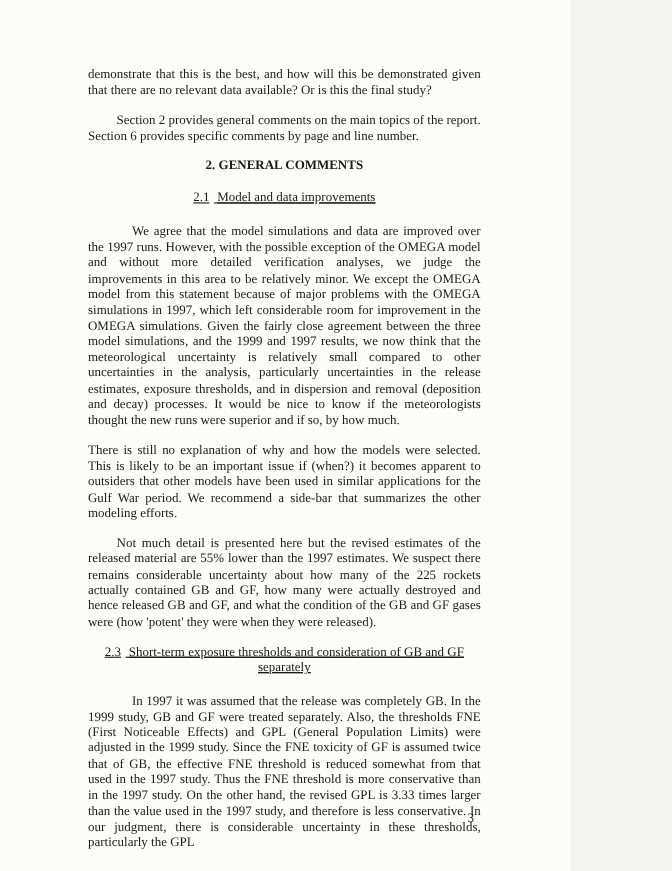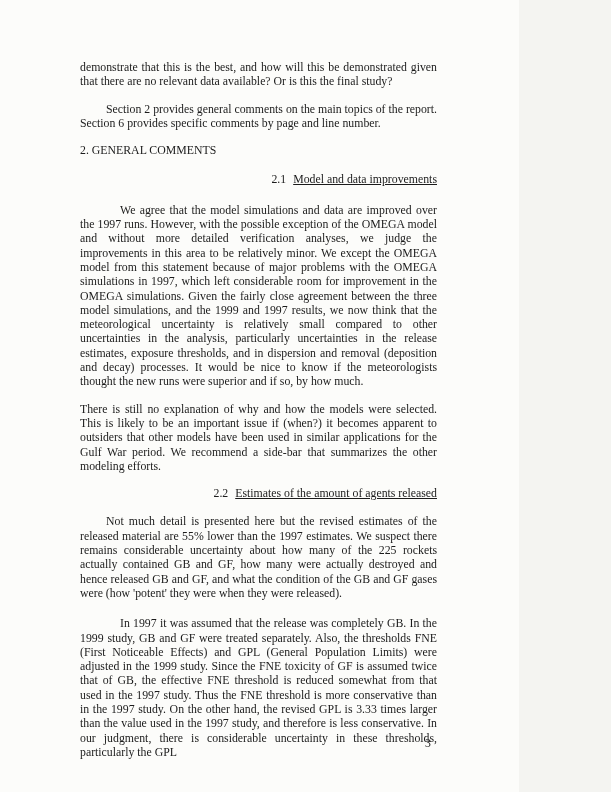--- a/index.html
+++ b/index.html
@@ -23,26 +23,27 @@
     overflow: hidden;
   }
   p {
     margin: 0 0 13px 0;
     text-align: justify;
   }
   .ind-md { text-indent: 26px; }
   .ind-lg { text-indent: 40px; margin-top: 16px; }
   .h-general {
     margin: 10px 0 15px 0;
-    font-weight: 400;
-    text-align: left;
+    font-weight: 700;
+    text-align: center;
   }
   .subhead {
     margin: 6px 0 14px 0;
-    text-align: right;
+    text-align: center;
+    text-decoration: underline;
   }
   .subhead .num { padding-right: 4px; }
   .underline { text-decoration: underline; }
   .page-number {
     position: absolute;
     top: 736px;
     right: 88px;
     font-size: 11.8px;
   }
 </style>
@@ -59,25 +60,25 @@
 
   <p class="subhead">
     <span class="num">2.1</span>
     <span class="underline">Model and data improvements</span>
   </p>
 
   <p class="ind-lg">We agree that the model simulations and data are improved over the 1997 runs. However, with the possible exception of the OMEGA model and without more detailed verification analyses, we judge the improvements in this area to be relatively minor.  We except the OMEGA model from this statement because of major problems with the OMEGA simulations in 1997, which left considerable room for improvement in the OMEGA simulations.  Given the fairly close agreement between the three model simulations, and the 1999 and 1997 results, we now think that the meteorological uncertainty is relatively small compared to other uncertainties in the analysis, particularly uncertainties in the release estimates, exposure thresholds, and in dispersion and removal (deposition and decay) processes.  It would be nice to know if the meteorologists thought the new runs were superior and if so, by how much.</p>
 
   <p>There is still no explanation of why and how the models were selected.  This is likely to be an important issue if (when?) it becomes apparent to outsiders that other models have been used in similar applications for the Gulf War period.  We recommend a side-bar that summarizes the other modeling efforts.</p>
 
-  <p class="subhead">
-    <span class="num">2.2</span>
-    <span class="underline">Estimates of the amount of agents released</span>
-  </p>
 
   <p class="ind-md">Not much detail is presented here but the revised estimates of the released material are 55% lower than the 1997 estimates.  We suspect there remains considerable uncertainty about how many of the 225 rockets actually contained GB and GF, how many were actually destroyed and hence released GB and GF, and what the condition of the GB and GF gases were (how 'potent' they were when they were released).</p>
 
+  <p class="subhead">
+    <span class="num">2.3</span>
+    <span class="underline">Short-term exposure thresholds and consideration of GB and GF separately</span>
+  </p>
 
   <p class="ind-lg">In 1997 it was assumed that the release was completely GB.  In the 1999 study, GB and GF were treated separately.  Also, the thresholds FNE (First Noticeable Effects) and GPL (General Population Limits) were adjusted in the 1999 study.  Since the FNE toxicity of GF is assumed twice that of GB, the effective FNE threshold is reduced somewhat from that used in the 1997 study.  Thus the FNE threshold is more conservative than in the 1997 study.  On the other hand, the revised GPL is 3.33 times larger than the value used in the 1997 study, and therefore is less conservative.  In our judgment, there is considerable uncertainty in these thresholds, particularly the GPL</p>
 
   <div class="page-number">3</div>
 
 </div>
 
 </body></html>

